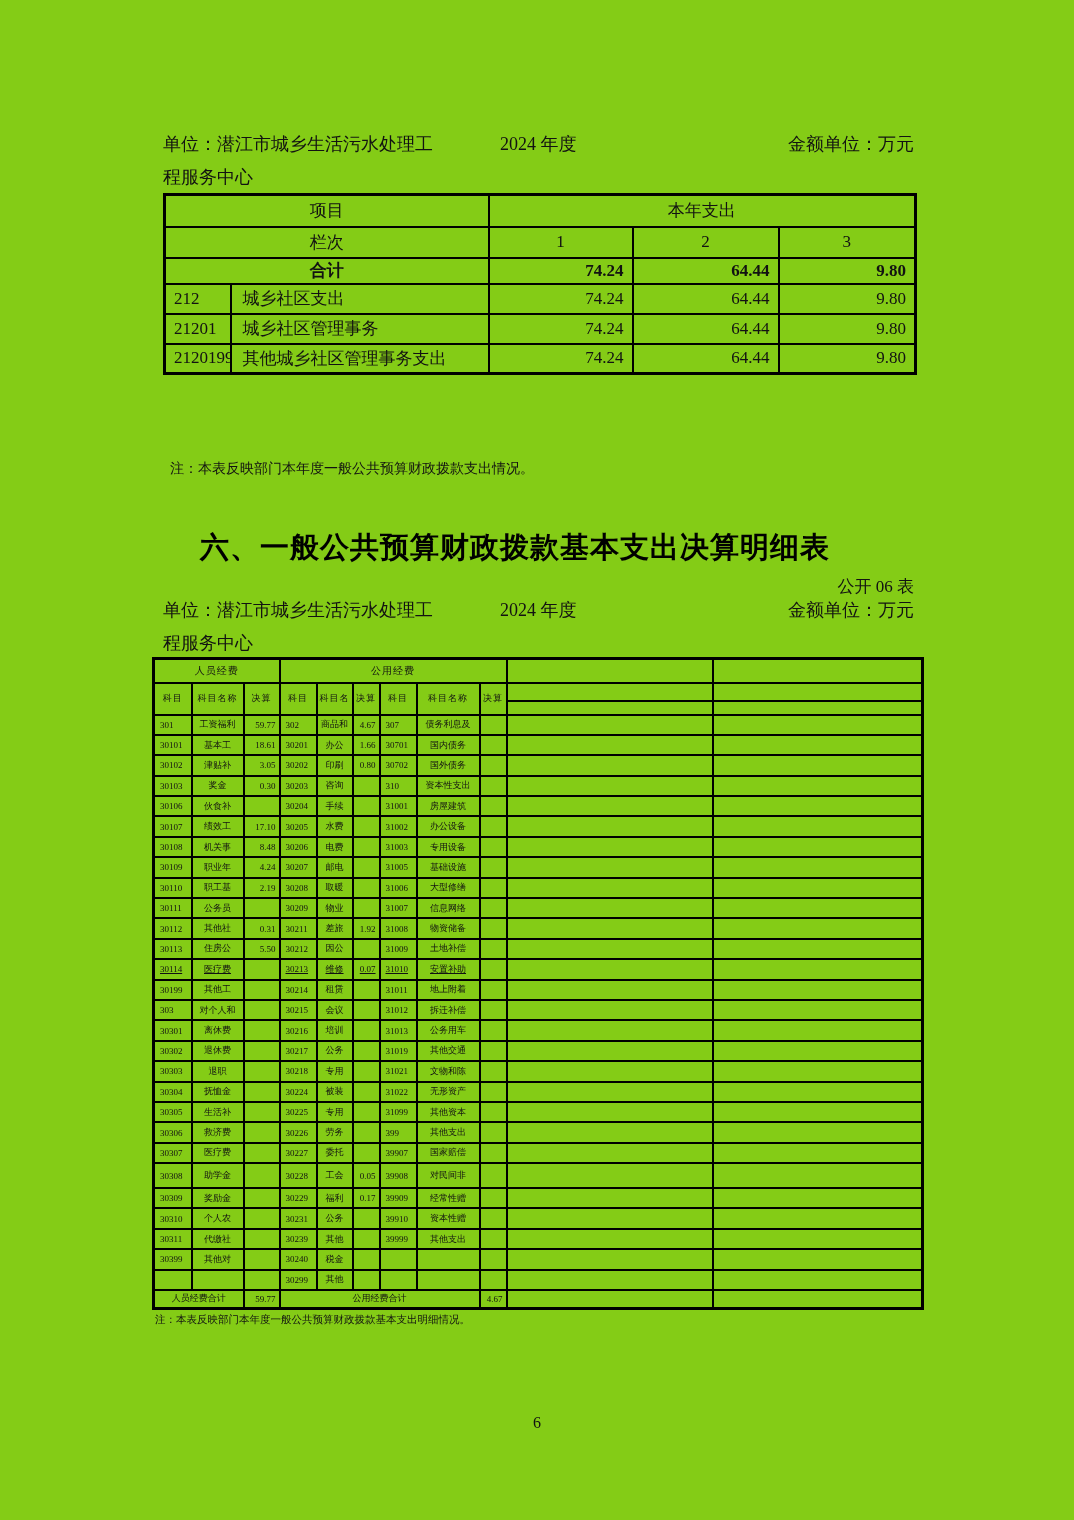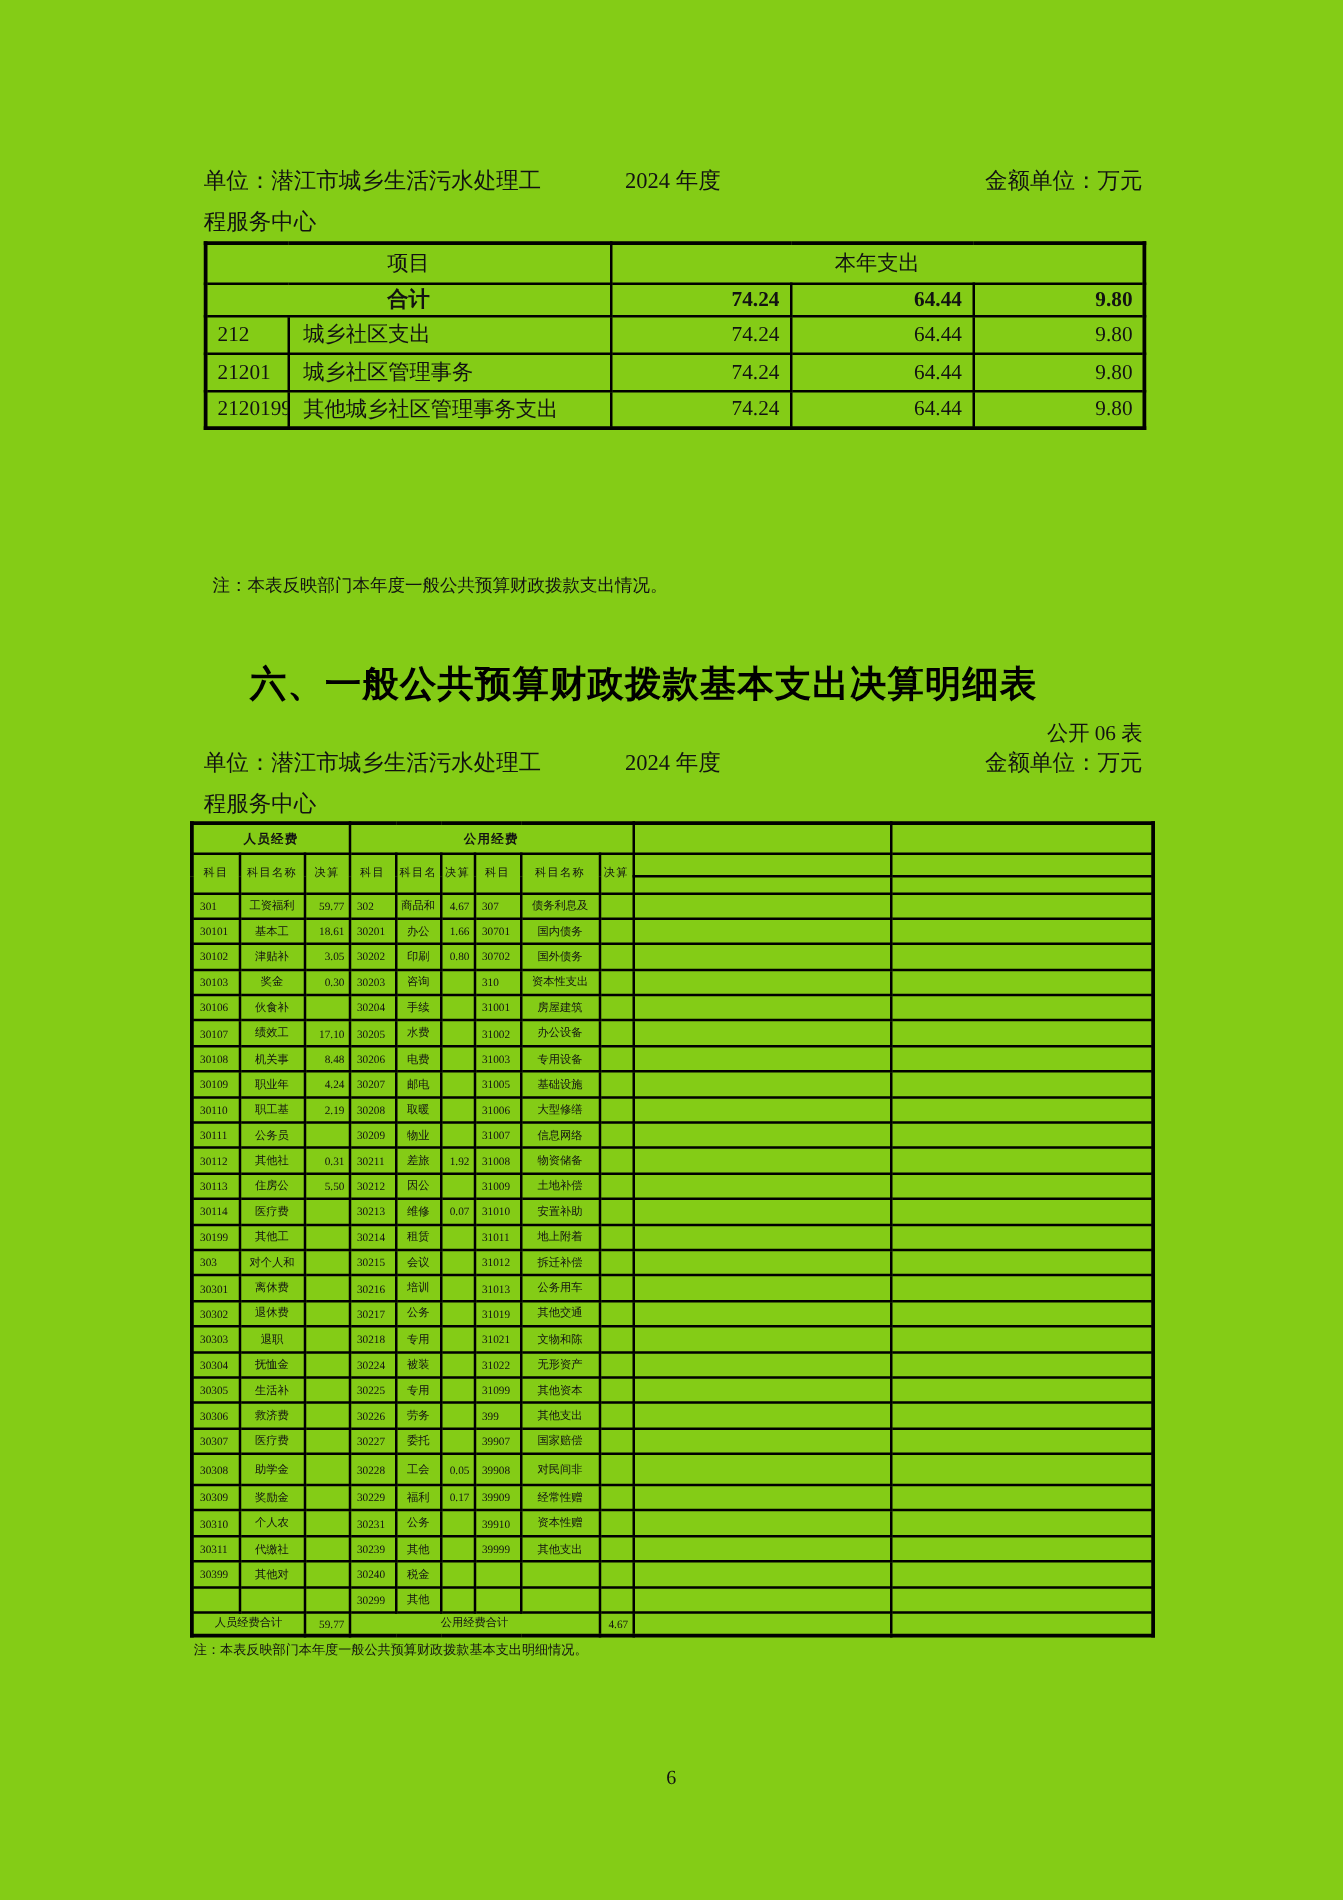--- a/index.html
+++ b/index.html
@@ -34,21 +34,21 @@
     letter-spacing:1px;color:#000;}
   .table-no{position:absolute;left:163px;top:575px;width:751px;text-align:right;font-size:17px;font-family:Liberation Serif, serif;}
 
   
   .t2{position:absolute;left:152px;top:657px;width:771px;border:3px solid #000;}
   .t2 td,.t2 th{border:2px solid #000;font-weight:normal;font-size:9px;
     vertical-align:middle;padding:0 2px;overflow:hidden;white-space:nowrap;}
   .t2 .c{text-align:center;}
   .t2 .l{text-align:left;padding-left:5px;}
   .t2 .r{text-align:right;padding-right:3px;}
-  .t2 .gh{font-size:10px;text-align:center;letter-spacing:1px;font-weight:bold;}
+  .t2 .gh{font-size:10px;text-align:center;letter-spacing:1px;}
   .t2 .ch{text-align:center;letter-spacing:1px;}
 
   .note2{position:absolute;left:155px;top:1313px;font-size:10.5px;}
 
   .page-num{position:absolute;left:0;top:1414px;width:1074px;text-align:center;font-size:16px;}
 </style>
 </head>
 <body>
 
 <div class="page">
@@ -65,20 +65,26 @@
       <col style="width:66px">
         <col style="width:258px">
         <col style="width:144px">
       <col style="width:146px">
         <col style="width:137px">
     </colgroup>
     <tbody>
         <tr style="height:32px">
       <th class="c" colspan="2">项目</th>
       <th class="c" colspan="3">本年支出</th>
+    </tr>
+    <tr style="height:31px">
+      <td class="c" colspan="2">栏次</td>
+      <td class="c">1</td>
+      <td class="c">2</td>
+      <td class="c">3</td>
     </tr>
     <tr style="height:26px" class="bold">
       <td class="c bold" colspan="2">合计</td>
       <td class="r bold">74.24</td>
       <td class="r bold">64.44</td>
       <td class="r bold">9.80</td>
     </tr>
     </tbody>
       <tbody>
         <tr style="height: 30px;">
@@ -306,21 +312,21 @@
           <td class="r">5.50</td>
           <td class="l">30212</td>
           <td class="c">因公</td>
           <td class="r"></td>
           <td class="l">31009</td>
           <td class="c">土地补偿</td>
           <td class="r"></td>
           <td class=""></td>
           <td class=""></td>
         </tr>
-        <tr style="height: 20.4px;">
+        <tr style="height: 20.4px; text-decoration: underline;">
           <td class="l">30114</td>
           <td class="c">医疗费</td>
           <td class="r"></td>
           <td class="l">30213</td>
           <td class="c">维修</td>
           <td class="r">0.07</td>
           <td class="l">31010</td>
           <td class="c">安置补助</td>
           <td class="r"></td>
           <td class=""></td>

